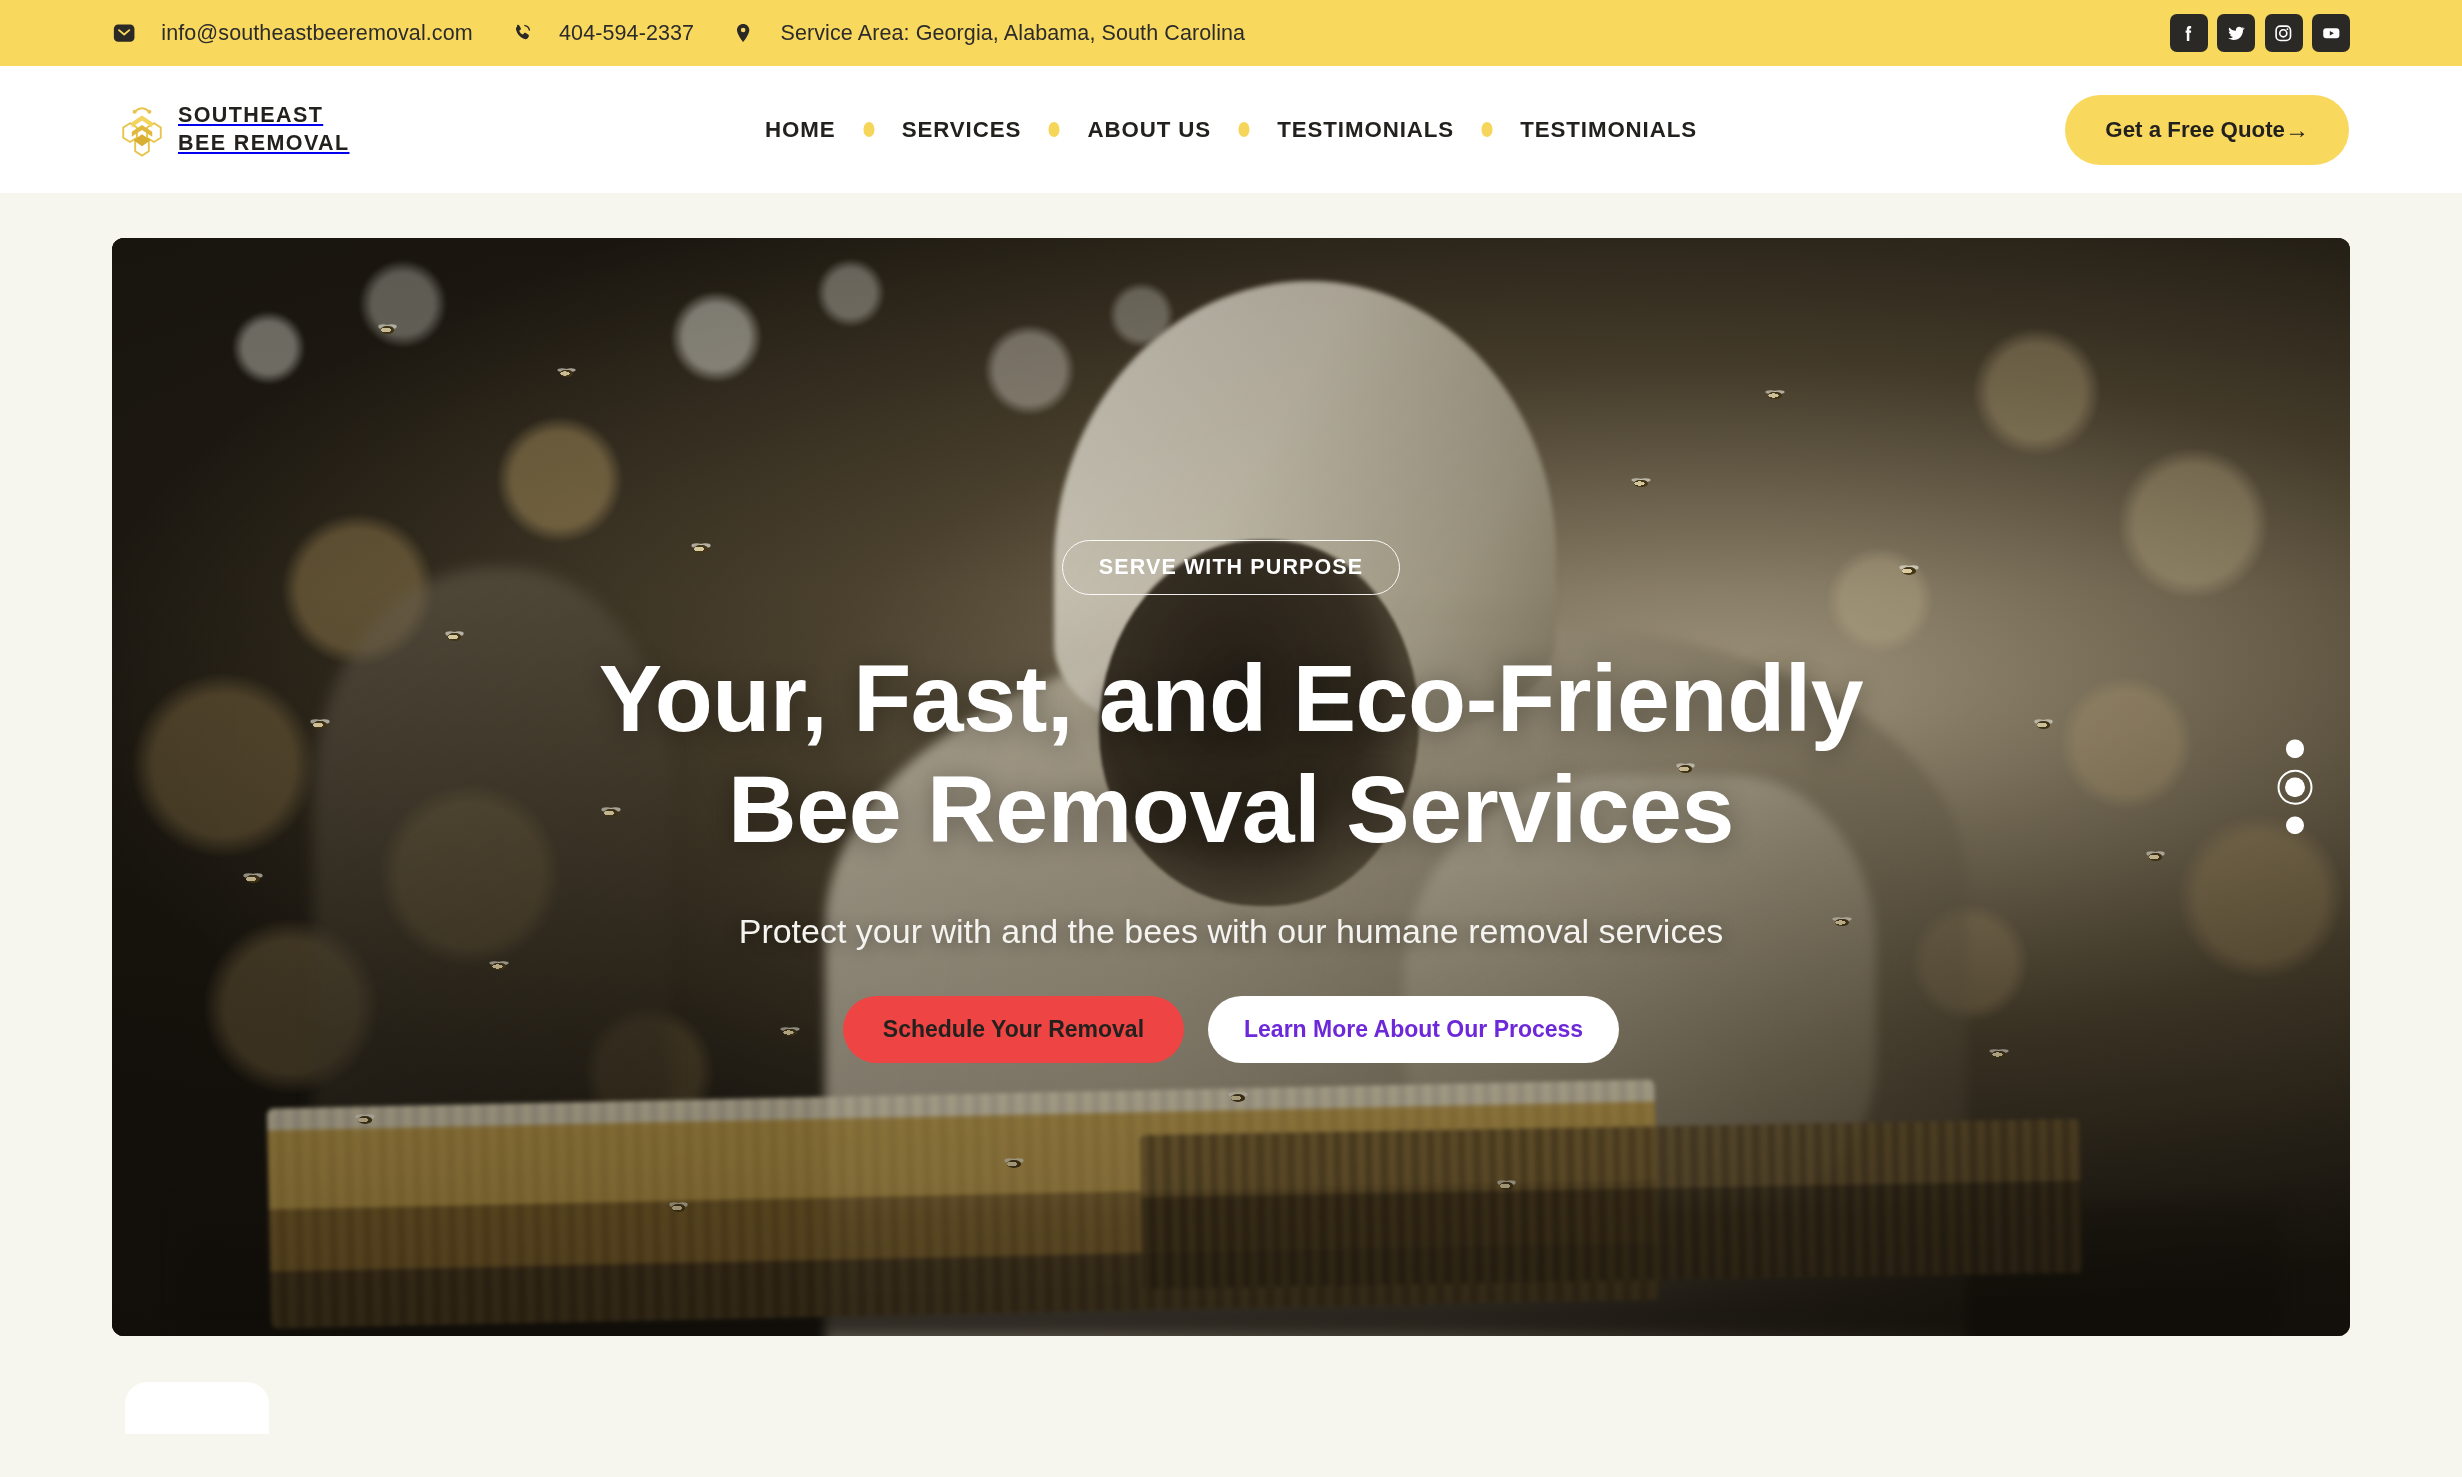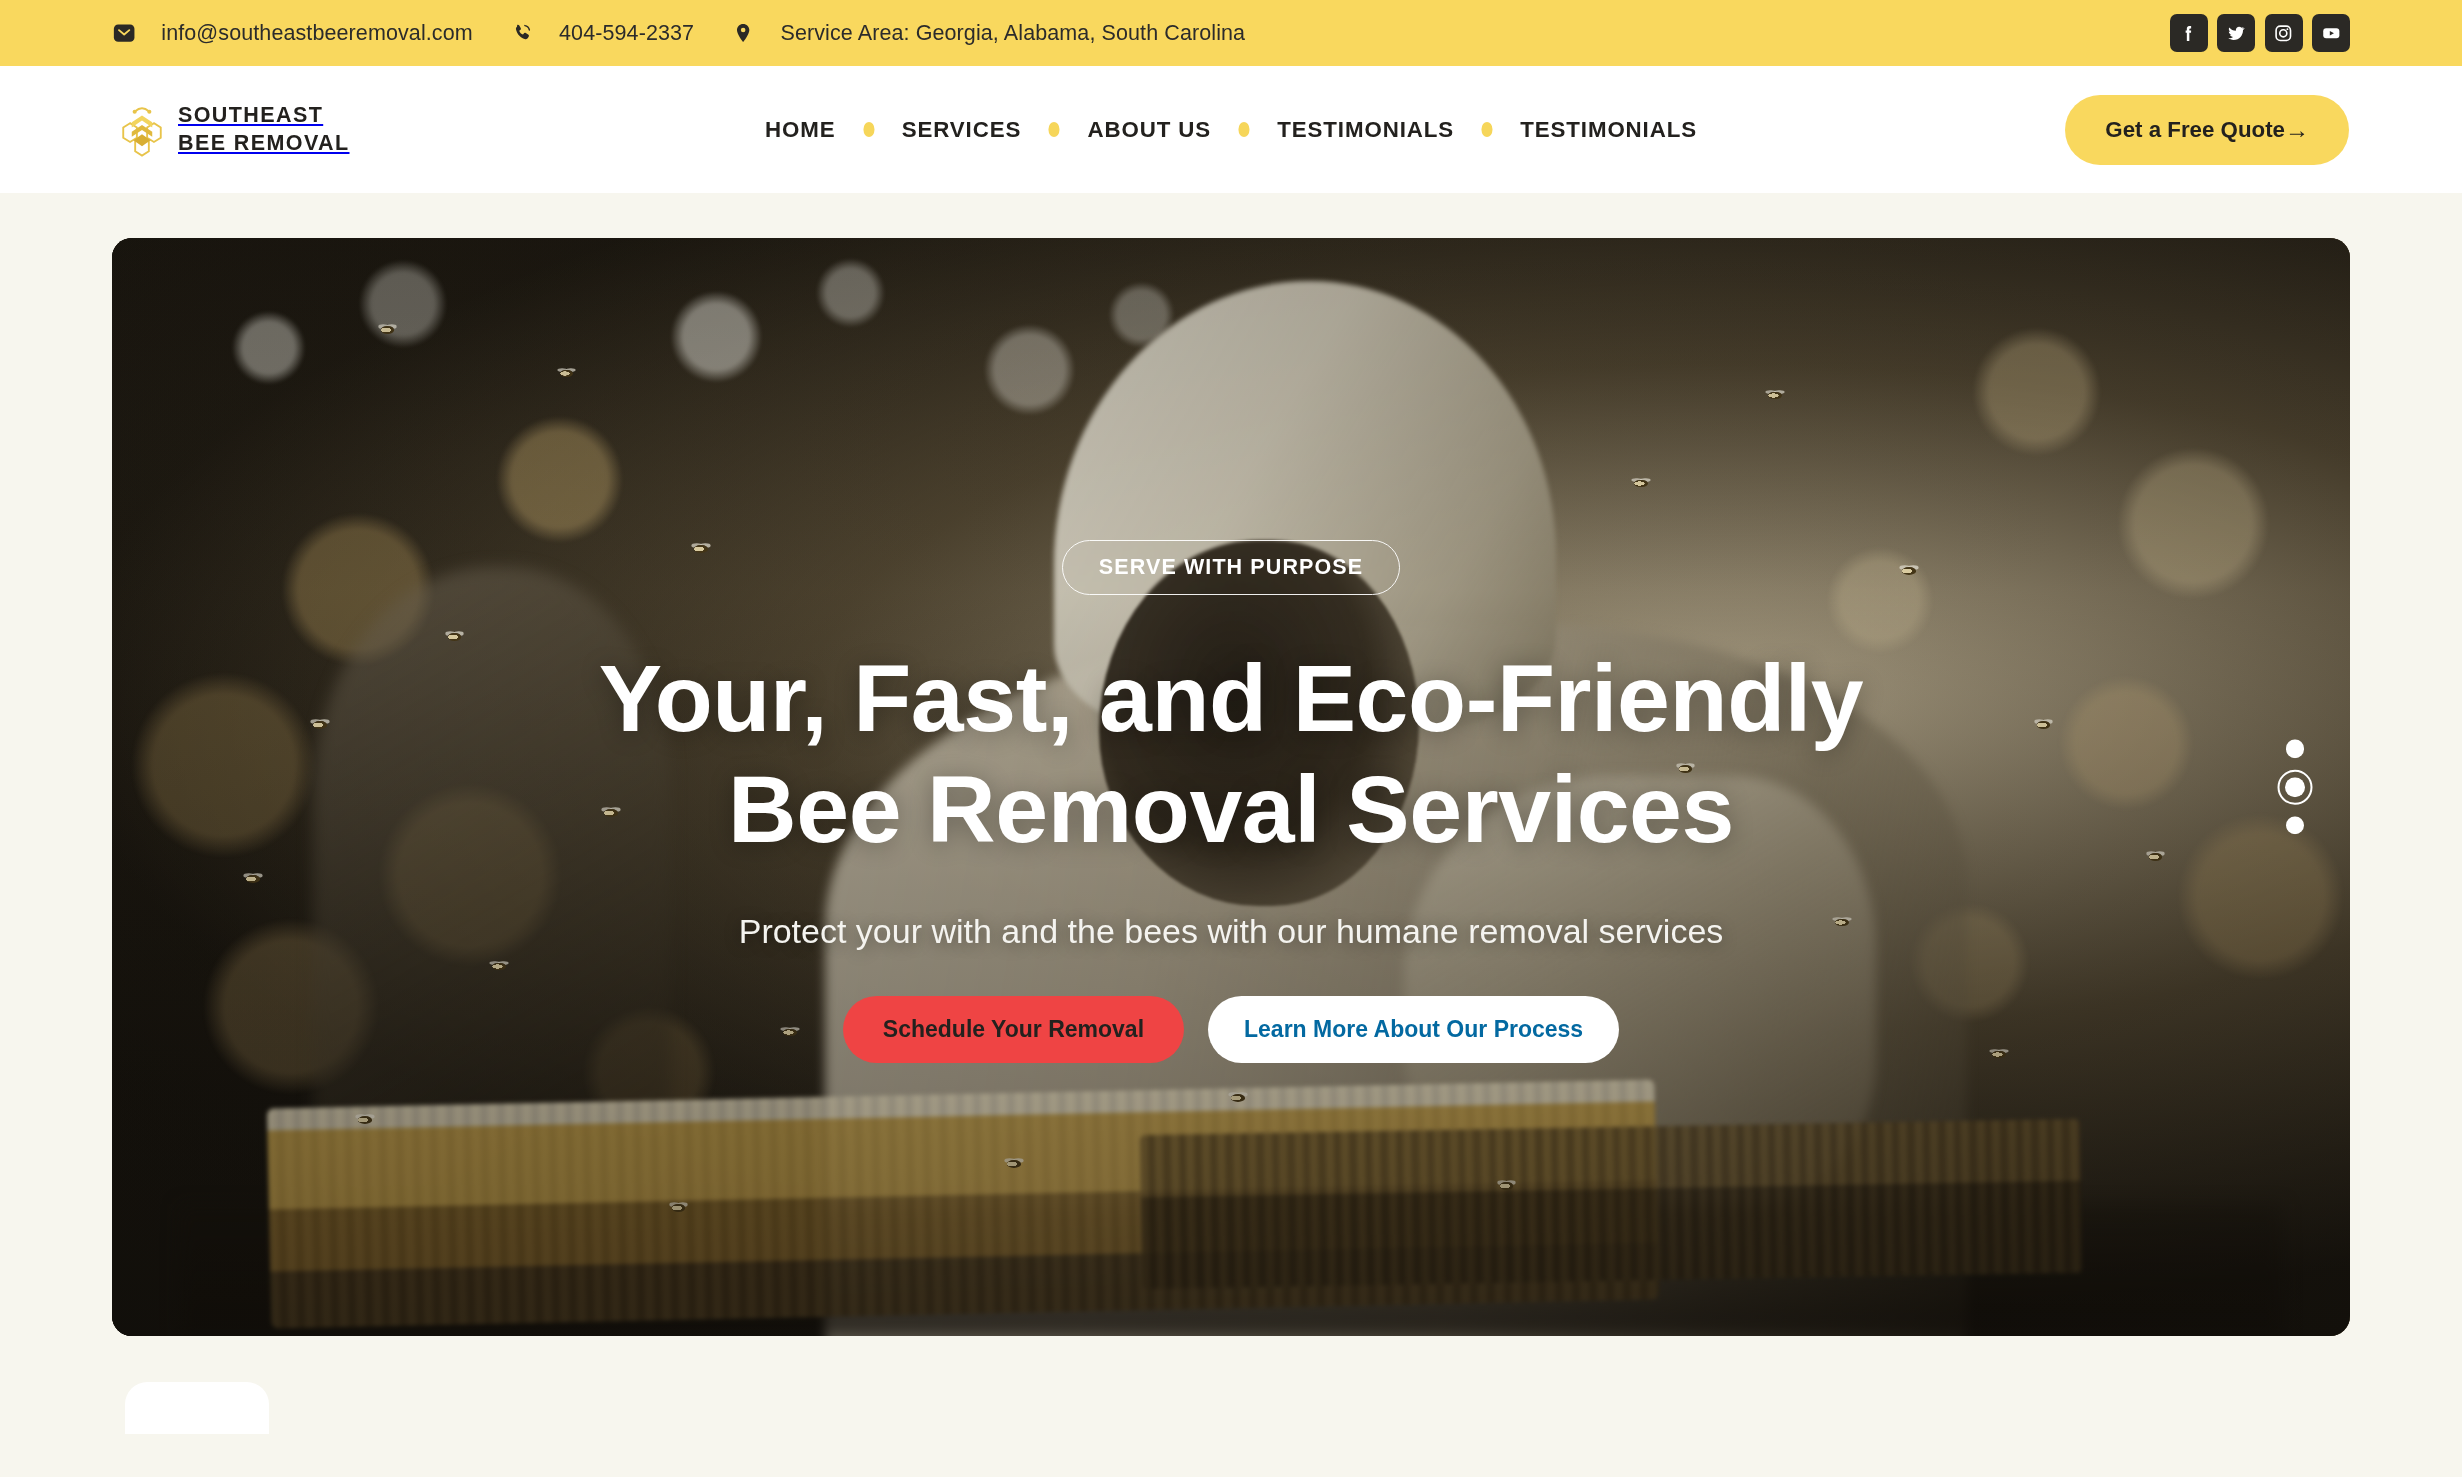--- a/index.html
+++ b/index.html
@@ -67,21 +67,21 @@
     font-size:22.3px; font-weight:600;
     font-family:"Liberation Sans", sans-serif;
     display:flex; align-items:center; cursor:pointer;
     white-space:nowrap;
   }
   .cta .arrow{ font-size:24px; line-height:1; }
 
   
   .hero-wrap{ padding:45px 112px 0 112px; }
   .hero{
-    position:relative; height:1098px; border-radius:20px; overflow:hidden;
+    position:relative; height:1098px; border-radius:12px; overflow:hidden;
     background:#191713;
   }
   
   .ph{ position:absolute; inset:0; }
   .ph-base{
     background:
       radial-gradient(120% 90% at 72% 42%, rgba(214,200,168,.85) 0%, rgba(150,130,92,.45) 34%, rgba(40,33,22,.2) 62%, rgba(12,10,7,.1) 100%),
       radial-gradient(70% 60% at 16% 20%, rgba(30,26,18,1) 0%, rgba(22,19,13,1) 55%, rgba(16,14,10,1) 100%),
       linear-gradient(120deg,#100E0A 0%, #1C1810 28%, #2E2719 48%, #57482C 66%, #9A8358 82%, #BCA87A 100%);
   }
@@ -196,21 +196,21 @@
     text-align:center; text-shadow:0 1.7px 15.5px rgba(0,0,0,.4);
   }
   .hero-btns{ margin-top:45px; display:flex; align-items:center; gap:24px; }
   .btn{
     border:none; border-radius:858px; height:67px; padding:0 40px;
     font-size:23px; font-weight:600; cursor:pointer;
     font-family:"Liberation Sans", sans-serif;
     white-space:nowrap;
   }
   .btn-primary{ background:#ef4444; color:#23211E; }
-  .btn-secondary{ background:#FFFFFF; color:#0369a1; padding:0 36px; }
+  .btn-secondary{ background:#FFFFFF; color:#6d28d9; padding:0 36px; }
 
   .dots{
     position:absolute; right:45px; top:50%; transform:translateY(-50%);
     display:flex; flex-direction:column; align-items:center; gap:19px;
   }
   .dot{
     width:14.6px;height:14.6px;border-radius:50%;background:#fff;cursor:pointer;
     border:2.6px solid transparent; box-sizing:content-box;
   }
   .dot.active{

